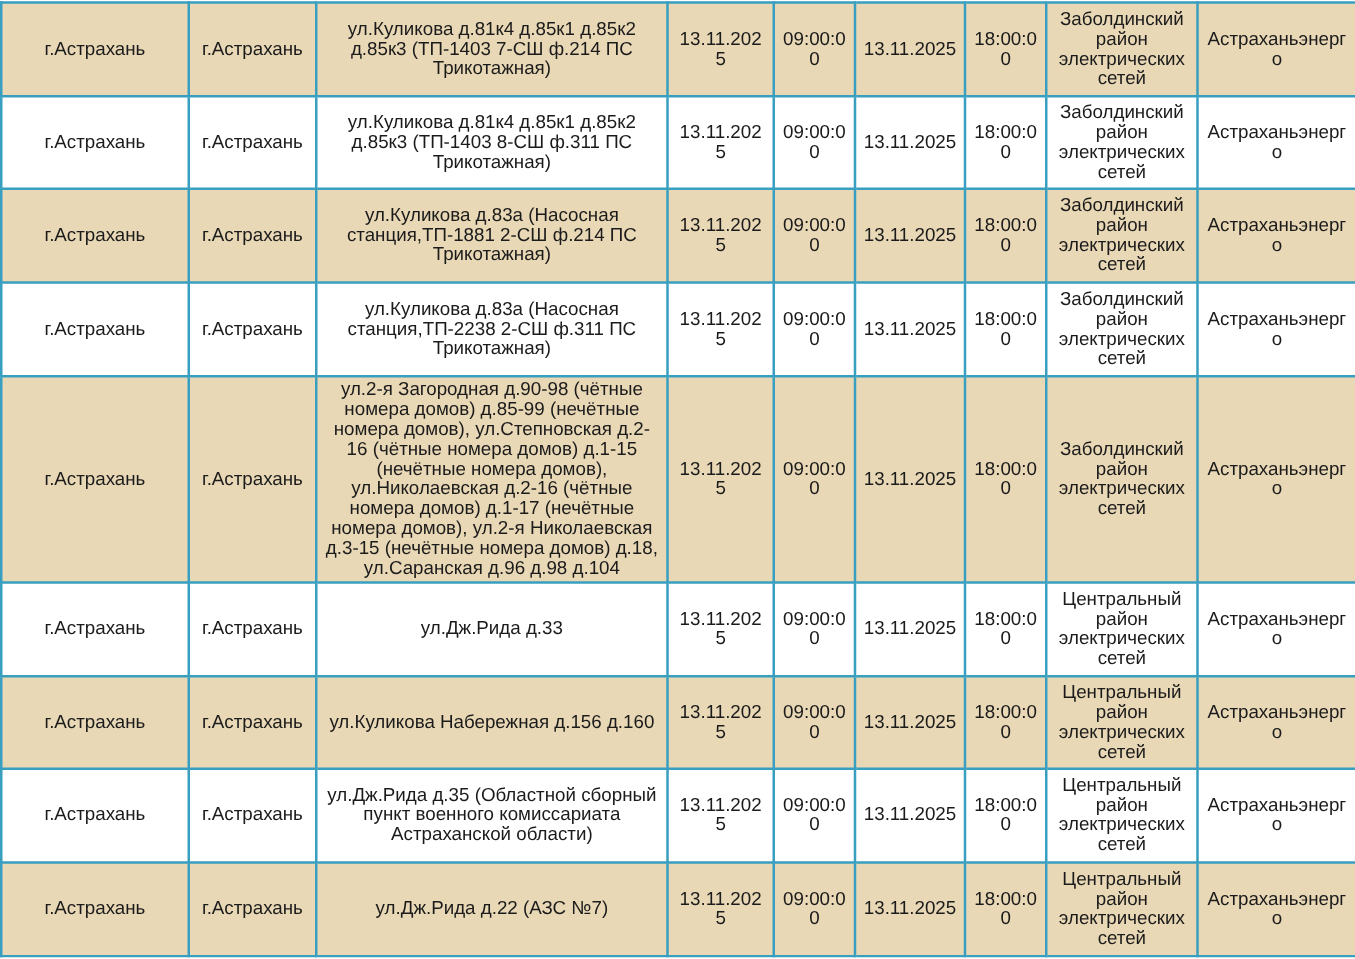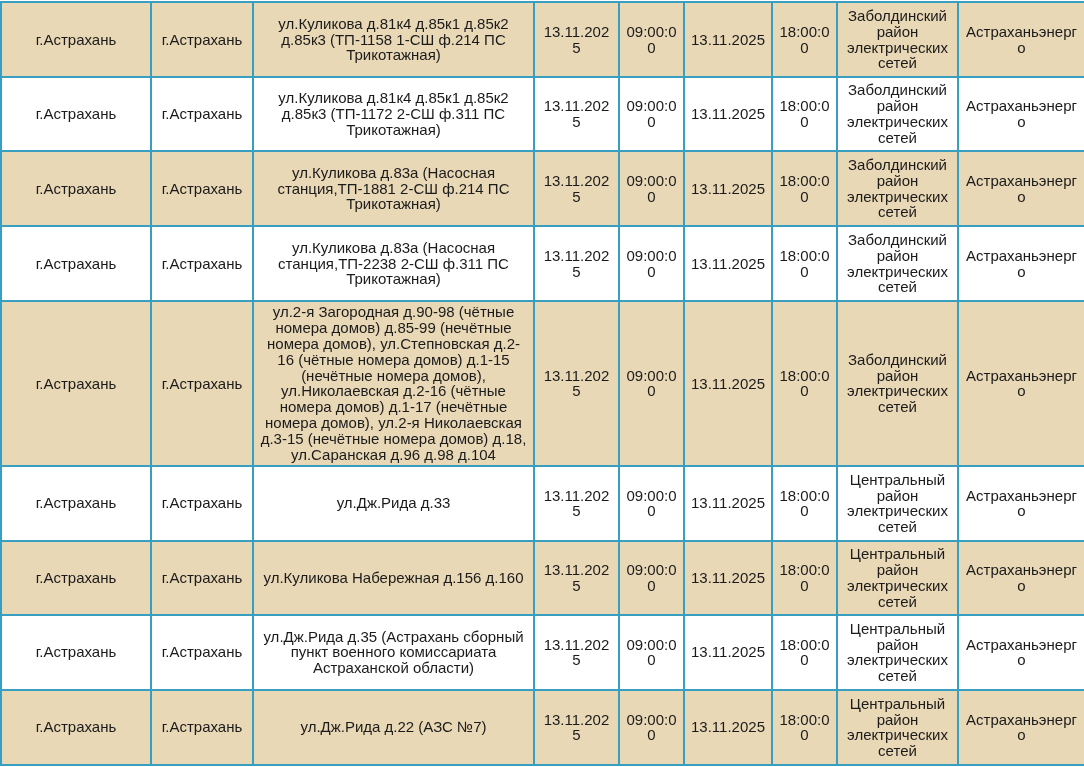--- a/index.html
+++ b/index.html
@@ -47,32 +47,32 @@
     <col style="width:65px">
     <col style="width:88px">
     <col style="width:65px">
     <col style="width:121px">
     <col style="width:127px">
   </colgroup>
   <tbody data-name="outage-table-body">
       <tr data-name="table-row" style="height: 75px;">
         <td data-name="cell-region">г.Астрахань</td>
         <td data-name="cell-city">г.Астрахань</td>
-        <td data-name="cell-address">ул.Куликова д.81к4 д.85к1 д.85к2 д.85к3 (ТП-1158 1-СШ ф.214 ПС Трикотажная)</td>
+        <td data-name="cell-address">ул.Куликова д.81к4 д.85к1 д.85к2 д.85к3 (ТП-1403 7-СШ ф.214 ПС Трикотажная)</td>
         <td data-name="cell-start-date">13.11.2025</td>
         <td data-name="cell-start-time">09:00:00</td>
         <td data-name="cell-end-date">13.11.2025</td>
         <td data-name="cell-end-time">18:00:00</td>
         <td data-name="cell-district">Заболдинский район электрических сетей</td>
         <td data-name="cell-organization">Астраханьэнерго</td>
       </tr>
       <tr data-name="table-row" style="height: 74px;">
         <td data-name="cell-region">г.Астрахань</td>
         <td data-name="cell-city">г.Астрахань</td>
-        <td data-name="cell-address">ул.Куликова д.81к4 д.85к1 д.85к2 д.85к3 (ТП-1172 2-СШ ф.311 ПС Трикотажная)</td>
+        <td data-name="cell-address">ул.Куликова д.81к4 д.85к1 д.85к2 д.85к3 (ТП-1403 8-СШ ф.311 ПС Трикотажная)</td>
         <td data-name="cell-start-date">13.11.2025</td>
         <td data-name="cell-start-time">09:00:00</td>
         <td data-name="cell-end-date">13.11.2025</td>
         <td data-name="cell-end-time">18:00:00</td>
         <td data-name="cell-district">Заболдинский район электрических сетей</td>
         <td data-name="cell-organization">Астраханьэнерго</td>
       </tr>
       <tr data-name="table-row" style="height: 75px;">
         <td data-name="cell-region">г.Астрахань</td>
         <td data-name="cell-city">г.Астрахань</td>
@@ -124,21 +124,21 @@
         <td data-name="cell-start-date">13.11.2025</td>
         <td data-name="cell-start-time">09:00:00</td>
         <td data-name="cell-end-date">13.11.2025</td>
         <td data-name="cell-end-time">18:00:00</td>
         <td data-name="cell-district">Центральный район электрических сетей</td>
         <td data-name="cell-organization">Астраханьэнерго</td>
       </tr>
       <tr data-name="table-row" style="height: 75px;">
         <td data-name="cell-region">г.Астрахань</td>
         <td data-name="cell-city">г.Астрахань</td>
-        <td data-name="cell-address">ул.Дж.Рида д.35 (Астрахань сборный пункт военного комиссариата Астраханской области)</td>
+        <td data-name="cell-address">ул.Дж.Рида д.35 (Областной сборный пункт военного комиссариата Астраханской области)</td>
         <td data-name="cell-start-date">13.11.2025</td>
         <td data-name="cell-start-time">09:00:00</td>
         <td data-name="cell-end-date">13.11.2025</td>
         <td data-name="cell-end-time">18:00:00</td>
         <td data-name="cell-district">Центральный район электрических сетей</td>
         <td data-name="cell-organization">Астраханьэнерго</td>
       </tr>
       <tr data-name="table-row" style="height: 75px;">
         <td data-name="cell-region">г.Астрахань</td>
         <td data-name="cell-city">г.Астрахань</td>

